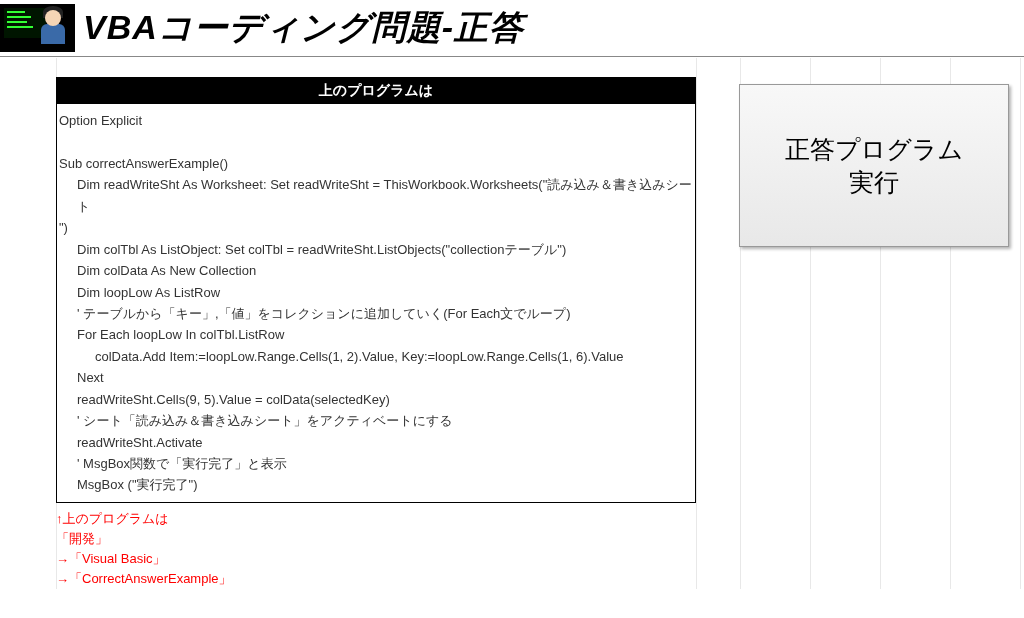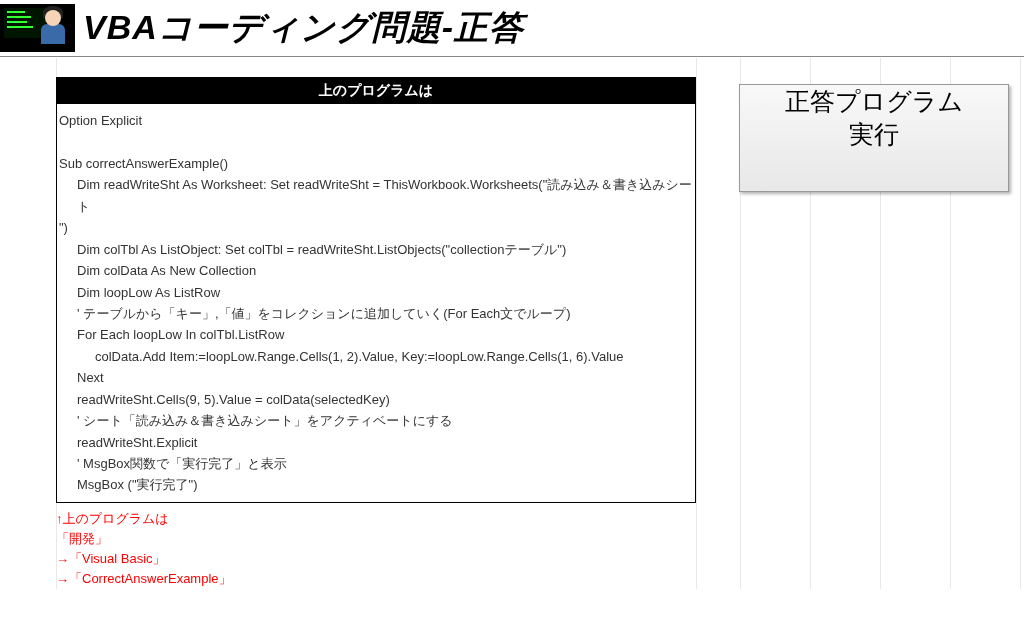--- a/index.html
+++ b/index.html
@@ -102,28 +102,28 @@
       font-size: 13px;
       line-height: 1.55;
       color: #ff0000;
     }
     .notes .bold { font-weight: normal; }
     .run-button {
       position: absolute;
       right: 15px;
       top: 84px;
       width: 270px;
-      height: 108px;
+      height: 163px;
       background: linear-gradient(#f8f8f8, #e8e8e8);
       border: 1px solid #999;
       box-shadow: 2px 2px 3px rgba(0,0,0,0.3);
       display: flex;
       flex-direction: column;
       align-items: center;
-      justify-content: flex-start;
+      justify-content: center;
       font-size: 25px;
       font-weight: normal;
       color: #000;
       cursor: pointer;
     }
   </style>
 </head>
 <body>
 
 <div class="grid-bg">
@@ -163,21 +163,21 @@
         <div class="code-line">")</div>
         <div class="code-line i1">Dim colTbl As ListObject: Set colTbl = readWriteSht.ListObjects("collectionテーブル")</div>
         <div class="code-line i1">Dim colData As New Collection</div>
         <div class="code-line i1">Dim loopLow As ListRow</div>
         <div class="code-line i1">' テーブルから「キー」,「値」をコレクションに追加していく(For Each文でループ)</div>
         <div class="code-line i1">For Each loopLow In colTbl.ListRow</div>
         <div class="code-line i2">colData.Add Item:=loopLow.Range.Cells(1, 2).Value, Key:=loopLow.Range.Cells(1, 6).Value</div>
         <div class="code-line i1">Next</div>
         <div class="code-line i1">readWriteSht.Cells(9, 5).Value = colData(selectedKey)</div>
         <div class="code-line i1">' シート「読み込み＆書き込みシート」をアクティベートにする</div>
-        <div class="code-line i1">readWriteSht.Explicit</div>
+        <div class="code-line i1">readWriteSht.Activate</div>
         <div class="code-line i1">' MsgBox関数で「実行完了」と表示</div>
         <div class="code-line i1">MsgBox ("実行完了")</div>
       </div>
   </div>
 
   <div class="notes" id="notes">
       <div>↑上のプログラムは</div>
       <div>「開発」</div>
       <div class="bold">→「Visual Basic」</div>
       <div class="bold">→「CorrectAnswerExample」</div>

